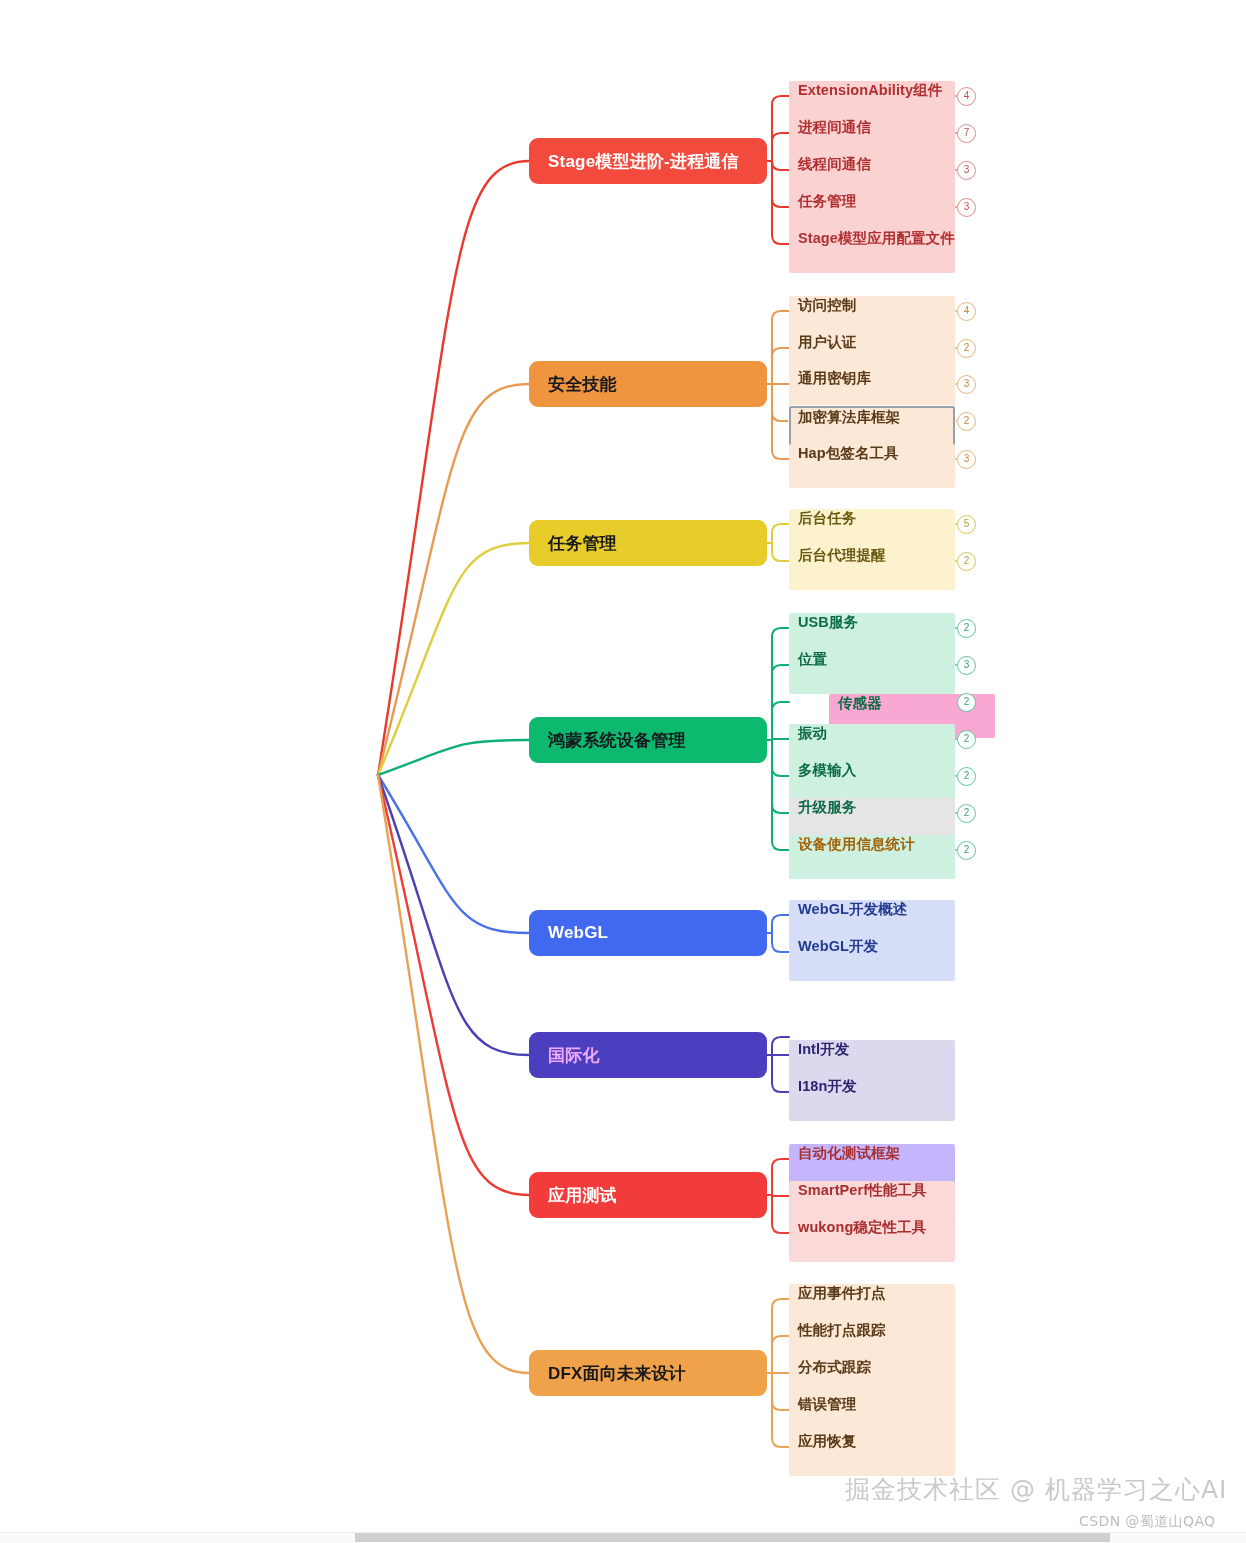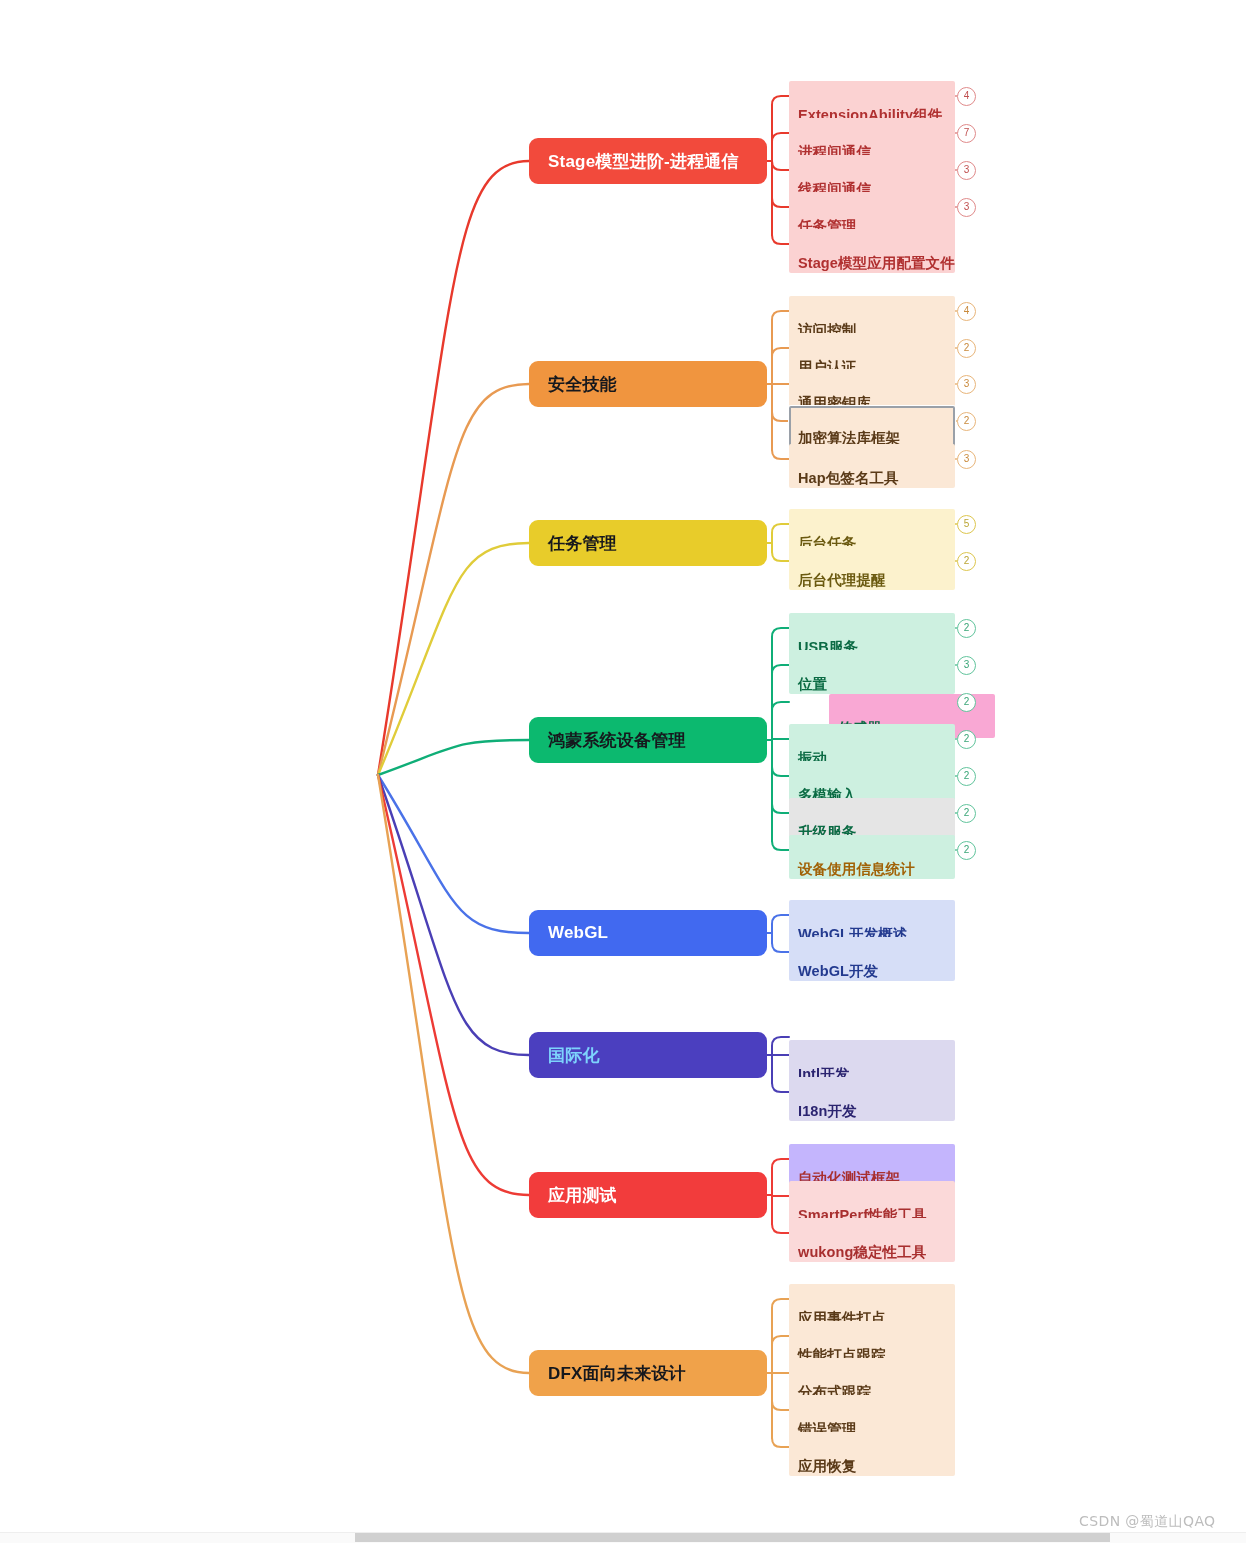--- a/index.html
+++ b/index.html
@@ -62,21 +62,21 @@
     letter-spacing: 0.2px;
   }
   
   .child-node {
     position: absolute;
     left: 789px;
     width: 166px;
     height: 44px;
     border-radius: 2px;
     display: flex;
-    align-items: flex-end;
+    align-items: flex-start;
     padding-left: 9px;
     z-index: 4;
   }
   .child-node.selected {
     border: 2px solid #9aa0a8;
     box-shadow: 0 0 0 1px #ffffff;
     padding-left: 7px;
   }
   .child-node .child-label {
     font-size: 14.5px;
@@ -317,21 +317,21 @@
       <div class="branch-node" style="top: 910px; background: rgb(65, 105, 240);">
         <span class="branch-label" style="color: rgb(255, 255, 255);">WebGL</span>
       </div>
       <div class="child-node" style="top: 900px; background: rgb(214, 222, 247);">
         <span class="child-label" style="color: rgb(35, 58, 143);">WebGL开发概述</span>
       </div>
       <div class="child-node" style="top: 937px; background: rgb(214, 222, 247);">
         <span class="child-label" style="color: rgb(35, 58, 143);">WebGL开发</span>
       </div>
       <div class="branch-node" style="top: 1032px; background: rgb(75, 63, 191);">
-        <span class="branch-label" style="color: #7dd3fc;">国际化</span>
+        <span class="branch-label" style="color: #f0abfc;">国际化</span>
       </div>
       <div class="child-node" style="top: 1074px; background: #f0abfc;">
         <span class="child-label" style="color: rgb(43, 36, 112);">国际化开发概述</span>
       </div>
       <div class="child-node" style="top: 1040px; background: rgb(220, 217, 239);">
         <span class="child-label" style="color: rgb(43, 36, 112);">Intl开发</span>
       </div>
       <div class="child-node" style="top: 1077px; background: rgb(220, 217, 239);">
         <span class="child-label" style="color: rgb(43, 36, 112);">I18n开发</span>
       </div>
@@ -360,17 +360,18 @@
         <span class="child-label" style="color: rgb(90, 58, 24);">分布式跟踪</span>
       </div>
       <div class="child-node" style="top: 1395px; background: rgb(251, 232, 214);">
         <span class="child-label" style="color: rgb(90, 58, 24);">错误管理</span>
       </div>
       <div class="child-node" style="top: 1432px; background: rgb(251, 232, 214);">
         <span class="child-label" style="color: rgb(90, 58, 24);">应用恢复</span>
       </div>
     </div>
 
+  <div class="wm-main">掘金技术社区 @ 机器学习之心AI</div>
   <div class="wm-sub">CSDN @蜀道山QAQ</div>
 
   <div class="scroll-track"></div>
   <div class="scroll-thumb"></div>
 </div>
 
 </body></html>

